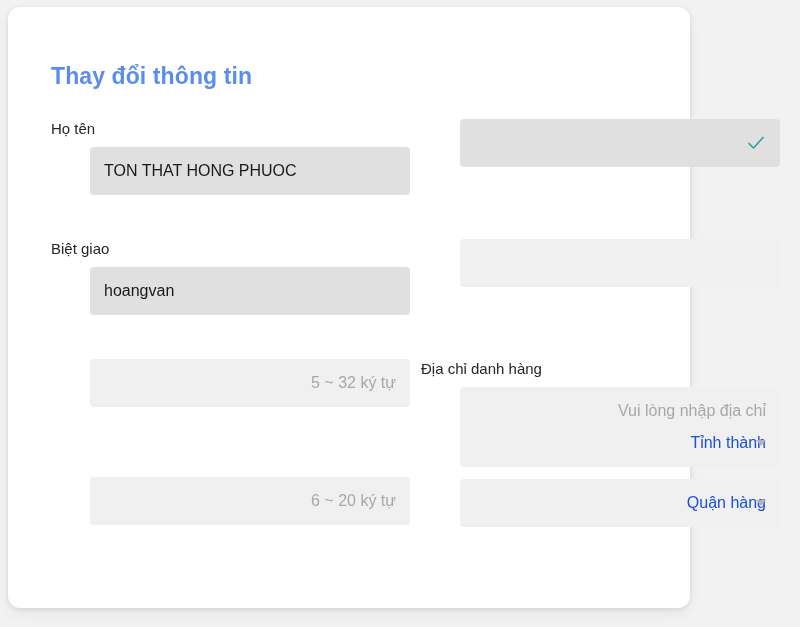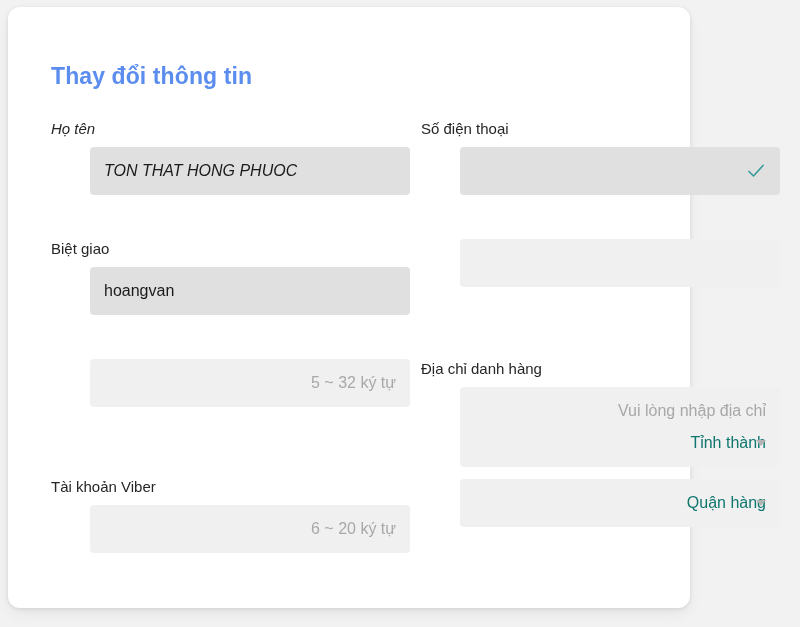--- a/index.html
+++ b/index.html
@@ -96,21 +96,21 @@
     white-space: nowrap;
     overflow: hidden;
   }
   .placeholder-text {
     color: #a8a8a8;
     font-size: 16px;
     white-space: nowrap;
     overflow: hidden;
   }
   .select-text {
-    color: #0f766e;
+    color: #1d4ed8;
     font-size: 16px;
     white-space: nowrap;
   }
 
   .check-icon {
     position: absolute;
     right: 14px;
     top: 50%;
     transform: translateY(-50%);
     width: 20px;
@@ -135,53 +135,51 @@
 
 <div id="page-root">
   <div class="card">
 
     <div class="card-title">Thay đổi thông tin</div>
 
     <div class="form-grid">
 
       <div class="col-left">
 
-        <div class="field" style="top:0px;font-style:italic;">
+        <div class="field" style="top:0px;">
           <div class="field-label">Họ tên</div>
           <div class="field-control bg-filled">
             <span class="value-text">TON THAT HONG PHUOC</span>
           </div>
         </div>
 
         <div class="field" style="top:120px;">
           <div class="field-label">Biệt giao</div>
           <div class="field-control bg-filled">
             <span class="value-text">hoangvan</span>
           </div>
         </div>
 
         <div class="field" style="top:240px;">
           <div class="field-control bg-empty">
             <span class="placeholder-text">5 ~ 32 ký tự</span>
           </div>
         </div>
 
         <div class="field" style="top:358px;">
-          <div class="field-label">Tài khoản Viber</div>
           <div class="field-control bg-empty">
             <span class="placeholder-text">6 ~ 20 ký tự</span>
           </div>
         </div>
 
       </div>
 
       <div class="col-right">
 
         <div class="field" style="top:0px;">
-          <div class="field-label">Số điện thoại</div>
           <div class="field-control bg-filled">
             <span class="value-text"></span>
             <svg class="check-icon" viewBox="0 0 20 20">
               <path d="M3 10.5 L7.5 15 L17 4.5" fill="none" stroke="#3a9e9b" stroke-width="1.7" stroke-linecap="round" stroke-linejoin="round"></path>
             </svg>
           </div>
         </div>
 
         <div class="field" style="top:120px;">
           <div class="field-control bg-empty">

